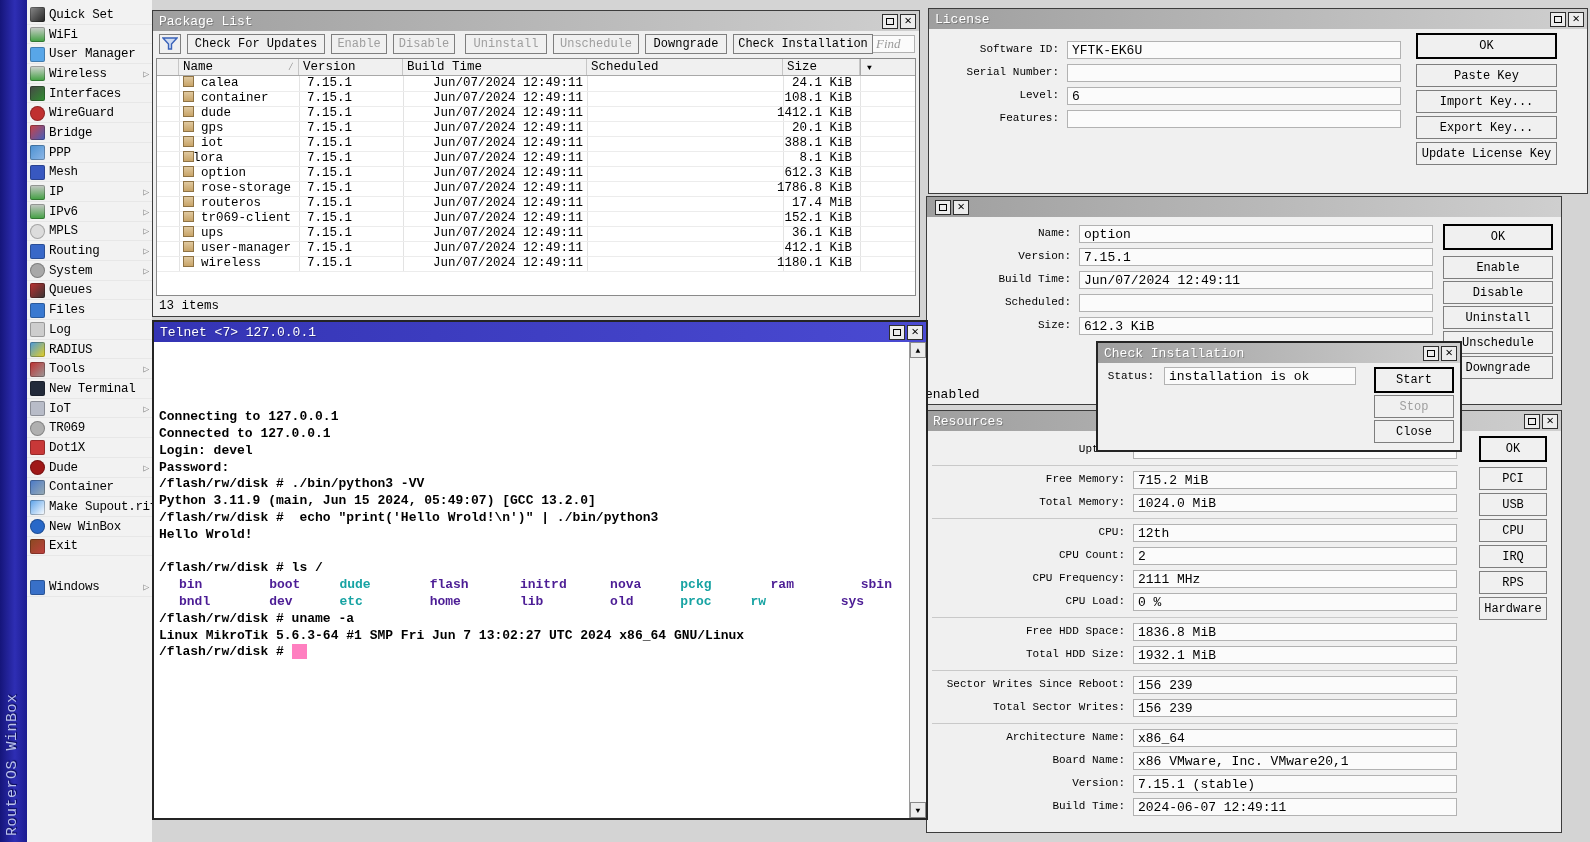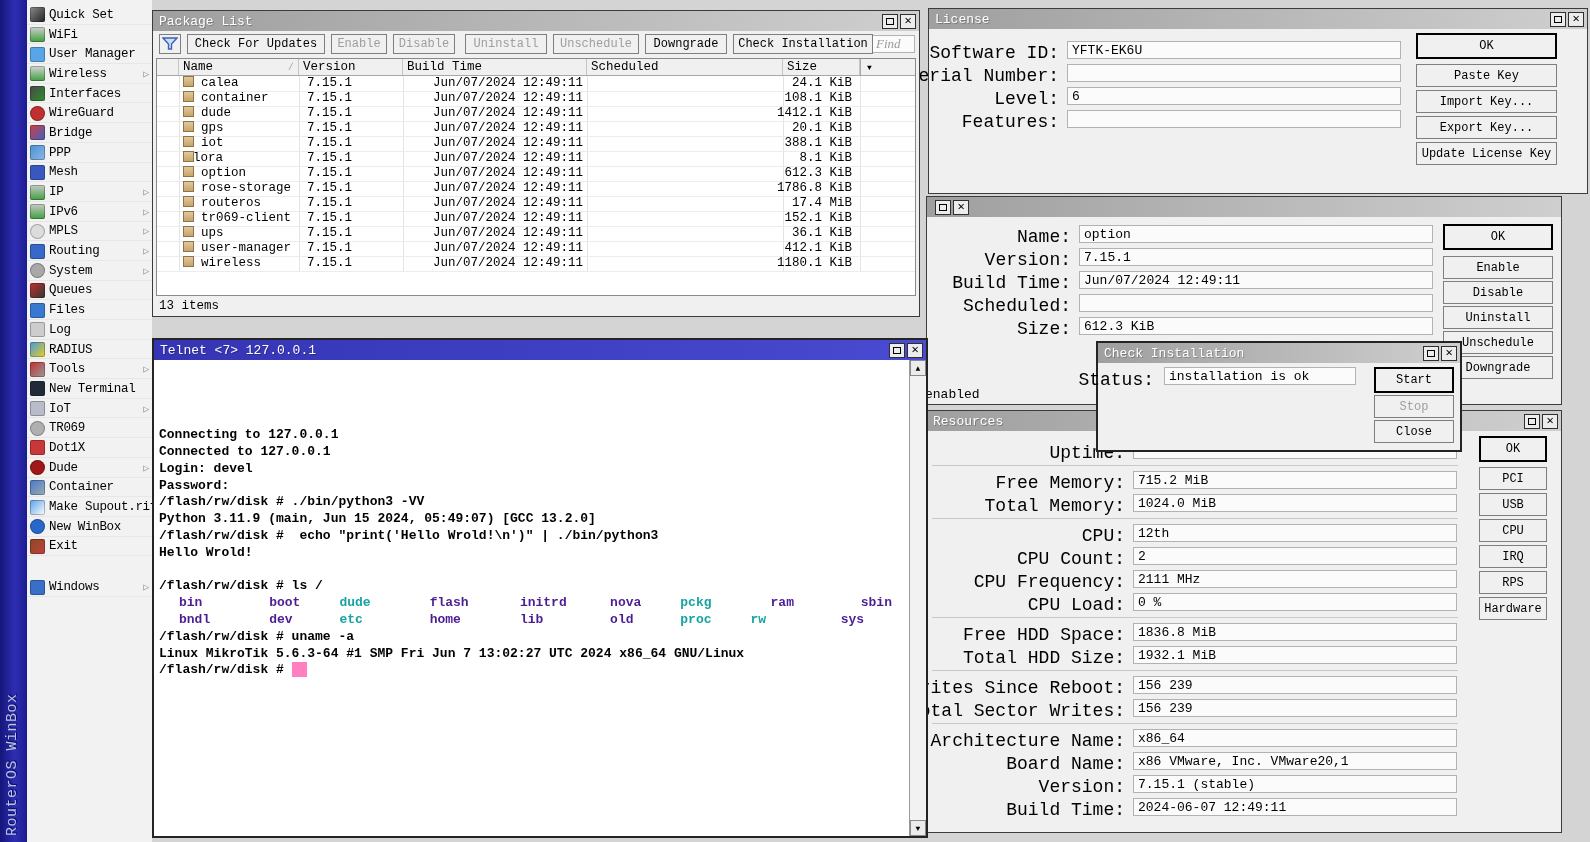--- a/index.html
+++ b/index.html
@@ -67,21 +67,21 @@
   .glyph-max{width:8px;height:7px;border:1.5px solid #000;box-sizing:border-box;}
   .glyph-x{color:#000;font-size:12px;font-weight:bold;line-height:1;}
 
   .btn{position:absolute;background:#f0f0f0;border:1px solid #7e7e7e;display:flex;align-items:center;
     justify-content:center;font-size:12px;box-sizing:border-box;cursor:default;white-space:nowrap;text-align:right;}
   .btn.default{border:2px solid #000;}
   .btn.disabled{color:#9e9e9e;}
 
   .field{position:absolute;height:18px;background:#fbfbfb;border:1px solid #b2b2b2;box-sizing:border-box;
     display:flex;align-items:center;padding:0 4px;font-size:13px;white-space:nowrap;overflow:hidden;}
-  .flabel{position:absolute;font-size:18px;white-space:nowrap;text-align:center;}
+  .flabel{position:absolute;font-size:11px;white-space:nowrap;text-align:center;}
   .sep{position:absolute;height:1px;background:#c9c9c9;}
 
   
   #win-pkglist{left:152px;top:10px;width:768px;height:307px;z-index:40;}
   .toolbar{position:absolute;left:0;top:20px;width:100%;height:27px;}
   .toolbar .btn{top:3px;height:20px;}
   #funnel-btn{left:6px;width:22px;}
   .findbox{position:absolute;right:4px;top:4px;width:44px;height:18px;border:1px solid #b2b2b2;
     background:#fbfbfb;font-family:"Liberation Serif",serif;font-size:13px;padding:0 4px;box-sizing:border-box;}
   .findbox::placeholder{font-style:italic;color:#9a9a9a;}
@@ -95,21 +95,21 @@
   .rows{position:absolute;left:0;top:17px;right:0;bottom:0;}
   .vline{position:absolute;top:0;width:1px;background:#e3e3e3;}
   .prow{position:absolute;left:0;right:0;height:15px;border-bottom:1px solid #ececec;font-size:12.5px;}
   .prow span{position:absolute;top:0;line-height:15px;white-space:nowrap;}
   .pkg-icon{left:26px;top:2px;width:11px;height:11px;background:linear-gradient(180deg,#e0c9a0,#c8a468);
     border:1px solid #8f7344;box-sizing:border-box;}
   .statusbar{position:absolute;left:0;bottom:0;width:100%;height:20px;background:#f0f0f0;
     display:flex;align-items:center;padding-left:6px;box-sizing:border-box;font-size:12.5px;}
 
   
-  #win-telnet{left:152px;top:338px;width:776px;height:500px;z-index:50;background:#fff;}
+  #win-telnet{left:152px;top:320px;width:776px;height:500px;z-index:50;background:#fff;}
   .term{position:absolute;left:0;top:20px;right:17px;bottom:0;background:#fff;overflow:hidden;
     font-family:"Liberation Mono",monospace;font-weight:bold;font-size:13px;}
   .tline{height:16.8px;line-height:16.8px;padding-left:5px;white-space:pre;}
   .t-dir{color:#4c1d95;margin-left:20px;}
   .t-link{color:#17a3a3;}
   .t-cursor{background:#ff7fc0;color:#ff7fc0;}
   .scrollbar{position:absolute;top:20px;right:0;bottom:0;width:17px;background:#f2f2f2;border-left:1px solid #9a9a9a;box-sizing:border-box;}
   .sb-btn{position:absolute;left:0;width:16px;height:16px;background:#ececec;border:1px solid #8a8a8a;
     box-sizing:border-box;display:flex;align-items:center;justify-content:center;font-size:8px;}
   .sb-up{top:0;} .sb-down{bottom:0;}

